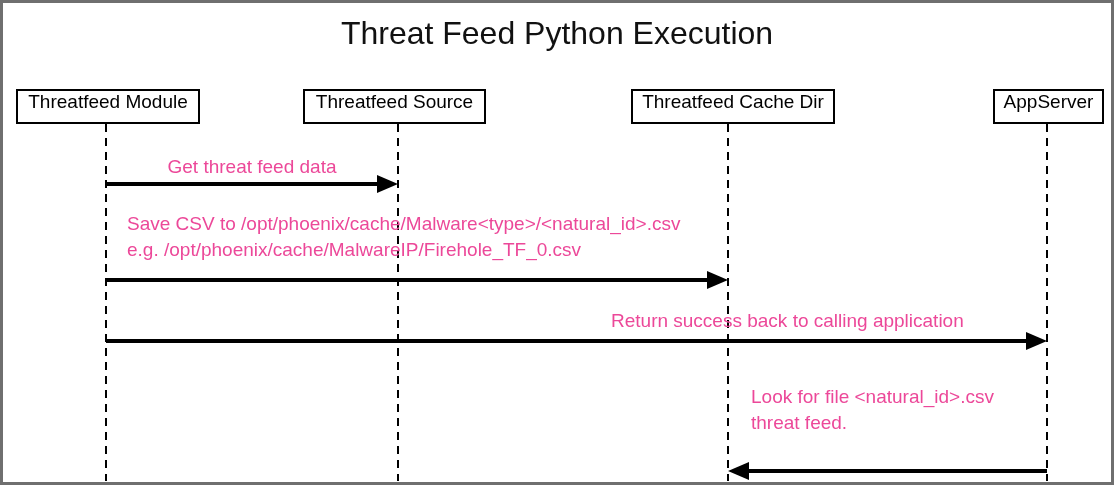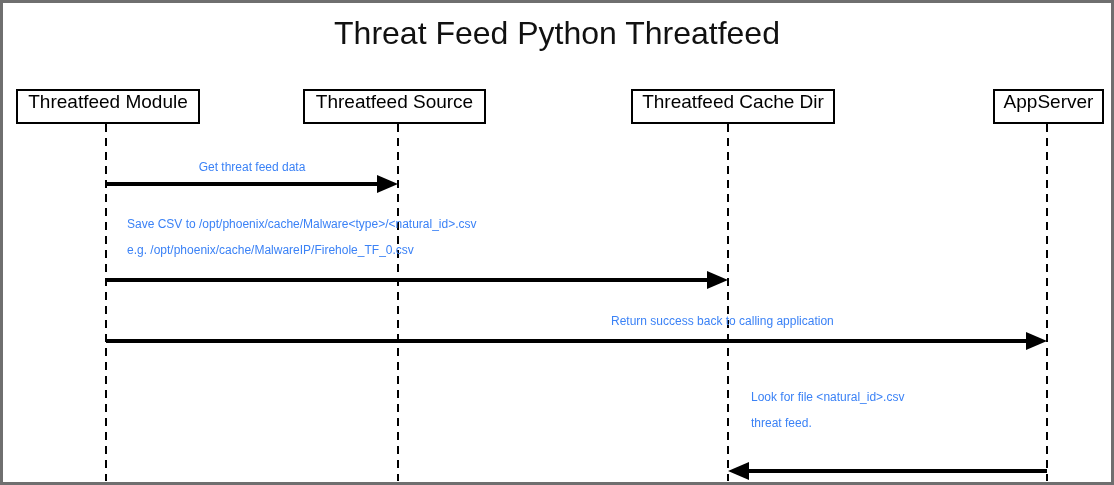--- a/index.html
+++ b/index.html
@@ -76,37 +76,37 @@
   }
   .arrowhead.right { border-left: 21px solid #000000; }
   .arrowhead.left  { border-right: 21px solid #000000; }
   .m1-head { left: 374px;  top: 172px; }
   .m2-head { left: 704px;  top: 268px; }
   .m3-head { left: 1023px; top: 329px; }
   .m4-head { left: 725px;  top: 459px; }
 
   .msg-label {
     position: absolute;
-    font-size: 12px;
+    font-size: 19px;
     line-height: 26px;
-    color: #3b82f6;
+    color: #ec4899;
     white-space: nowrap;
     z-index: 2;
   }
   .m1-label { left: 103px; top: 152px; width: 292px; text-align: center; line-height: 24px; }
   .m2-label { left: 124px; top: 208px; }
   .m3-label { left: 608px; top: 306px; line-height: 24px; }
   .m4-label { left: 748px; top: 381px; }
 </style>
 </head>
 <body>
 
 <div class="canvas">
 
-  <div class="title">Threat Feed Python Threatfeed</div>
+  <div class="title">Threat Feed Python Execution</div>
 
   <div class="actor a1">
     <span>Threatfeed Module</span>
   </div>
   <div class="actor a2">
     <span>Threatfeed Source</span>
   </div>
   <div class="actor a3">
     <span>Threatfeed Cache Dir</span>
   </div>

